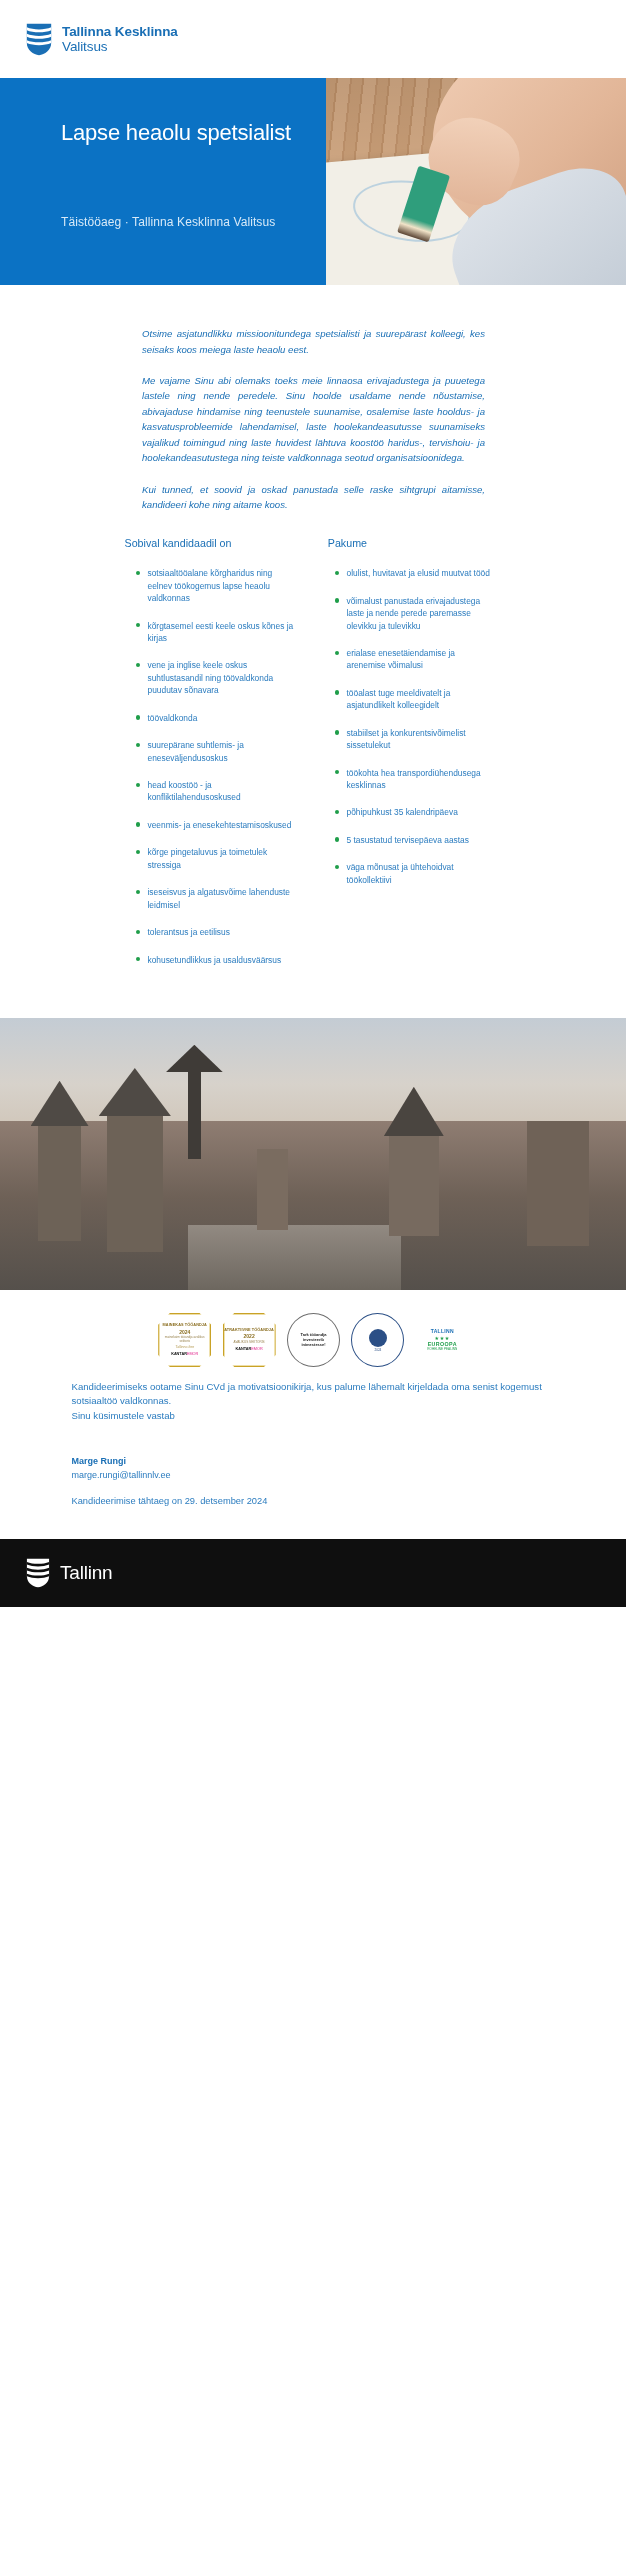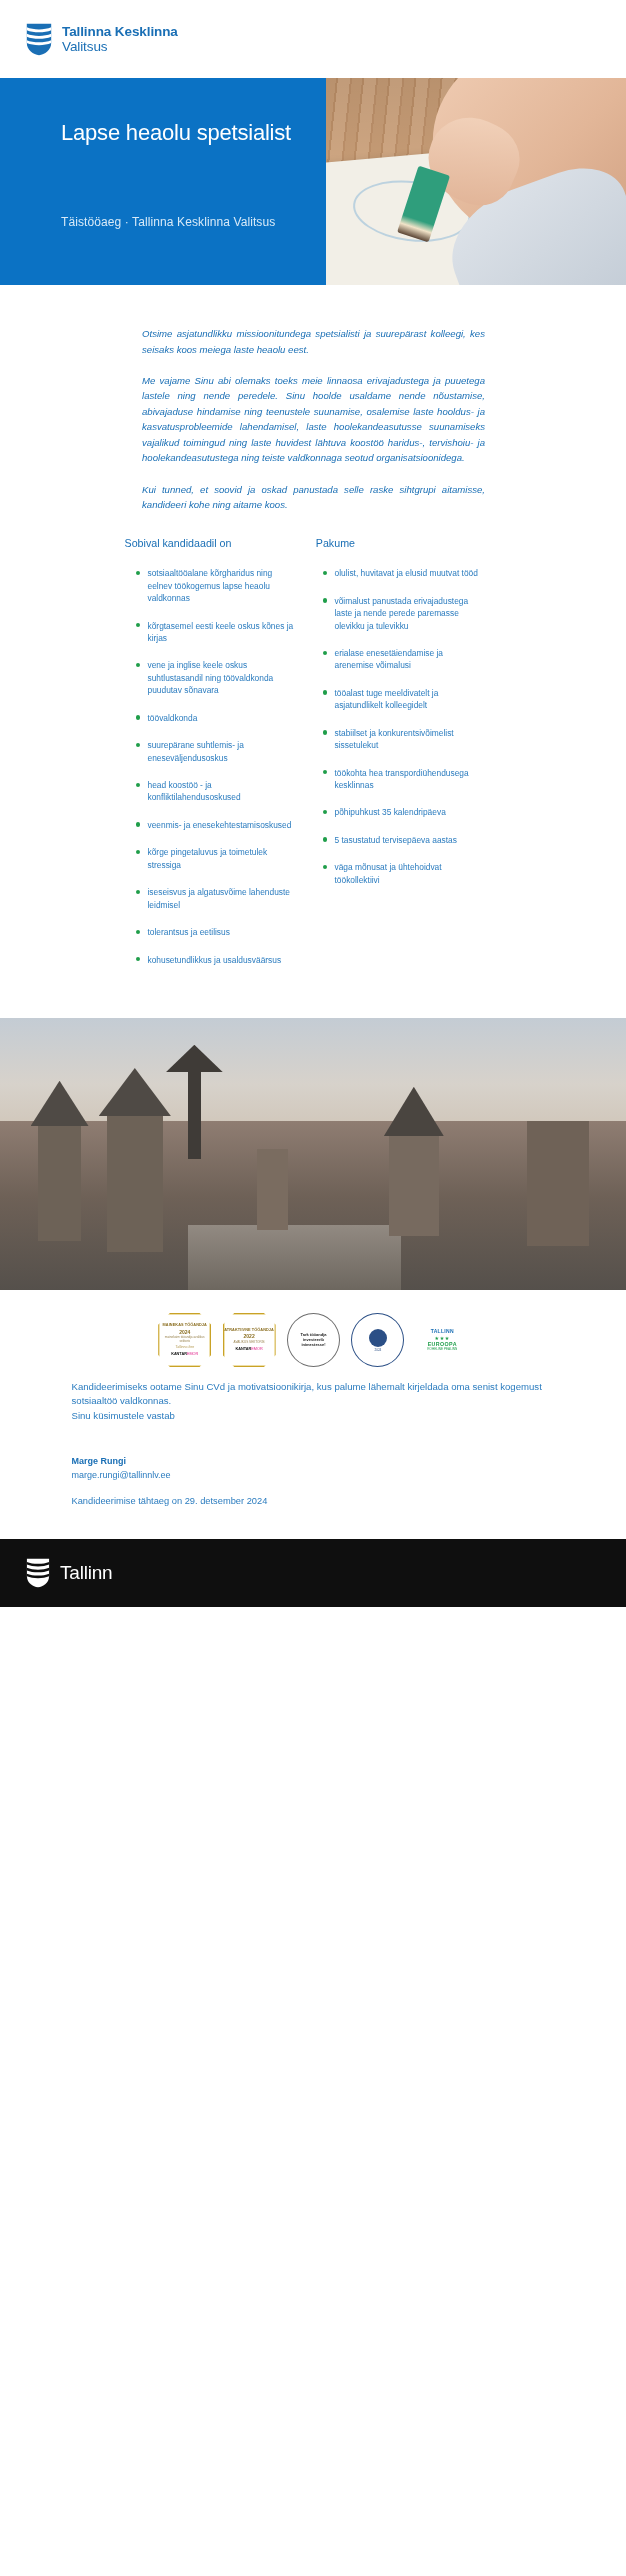--- a/index.html
+++ b/index.html
@@ -137,21 +137,21 @@
     color: #1a6fb5;
     text-align: justify;
     font-style: italic;
   }
 
   
   .cols {
     width: 378px;
     margin: 24px auto 0 auto;
     display: flex;
-    gap: 8px;
+    gap: 20px;
     align-items: flex-start;
   }
   .col { width: 179px; }
   .col-head {
     font-size: 10.7px;
     color: #1a6fb5;
     margin: 0 0 18.5px 0;
     font-weight: 400;
   }
   .col-head.right-head { padding-left: 4.3px; }

